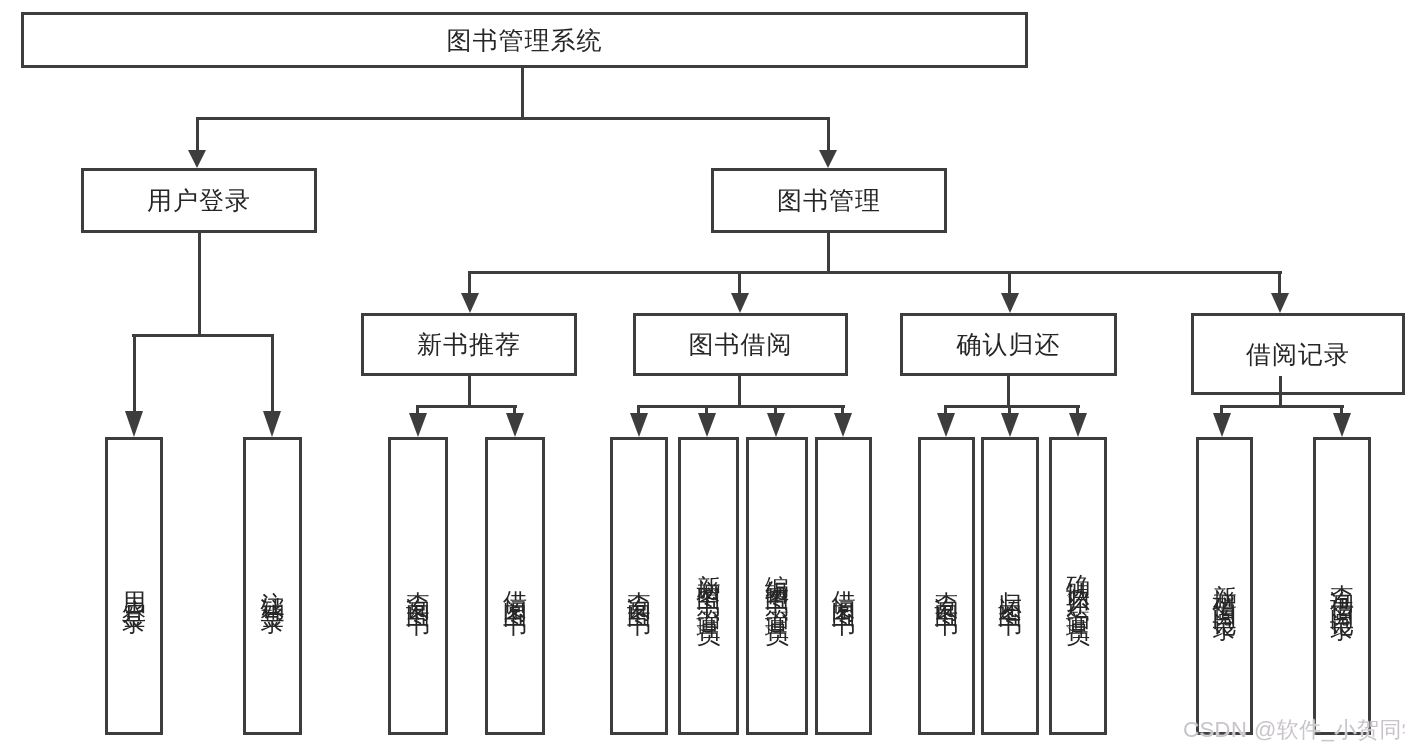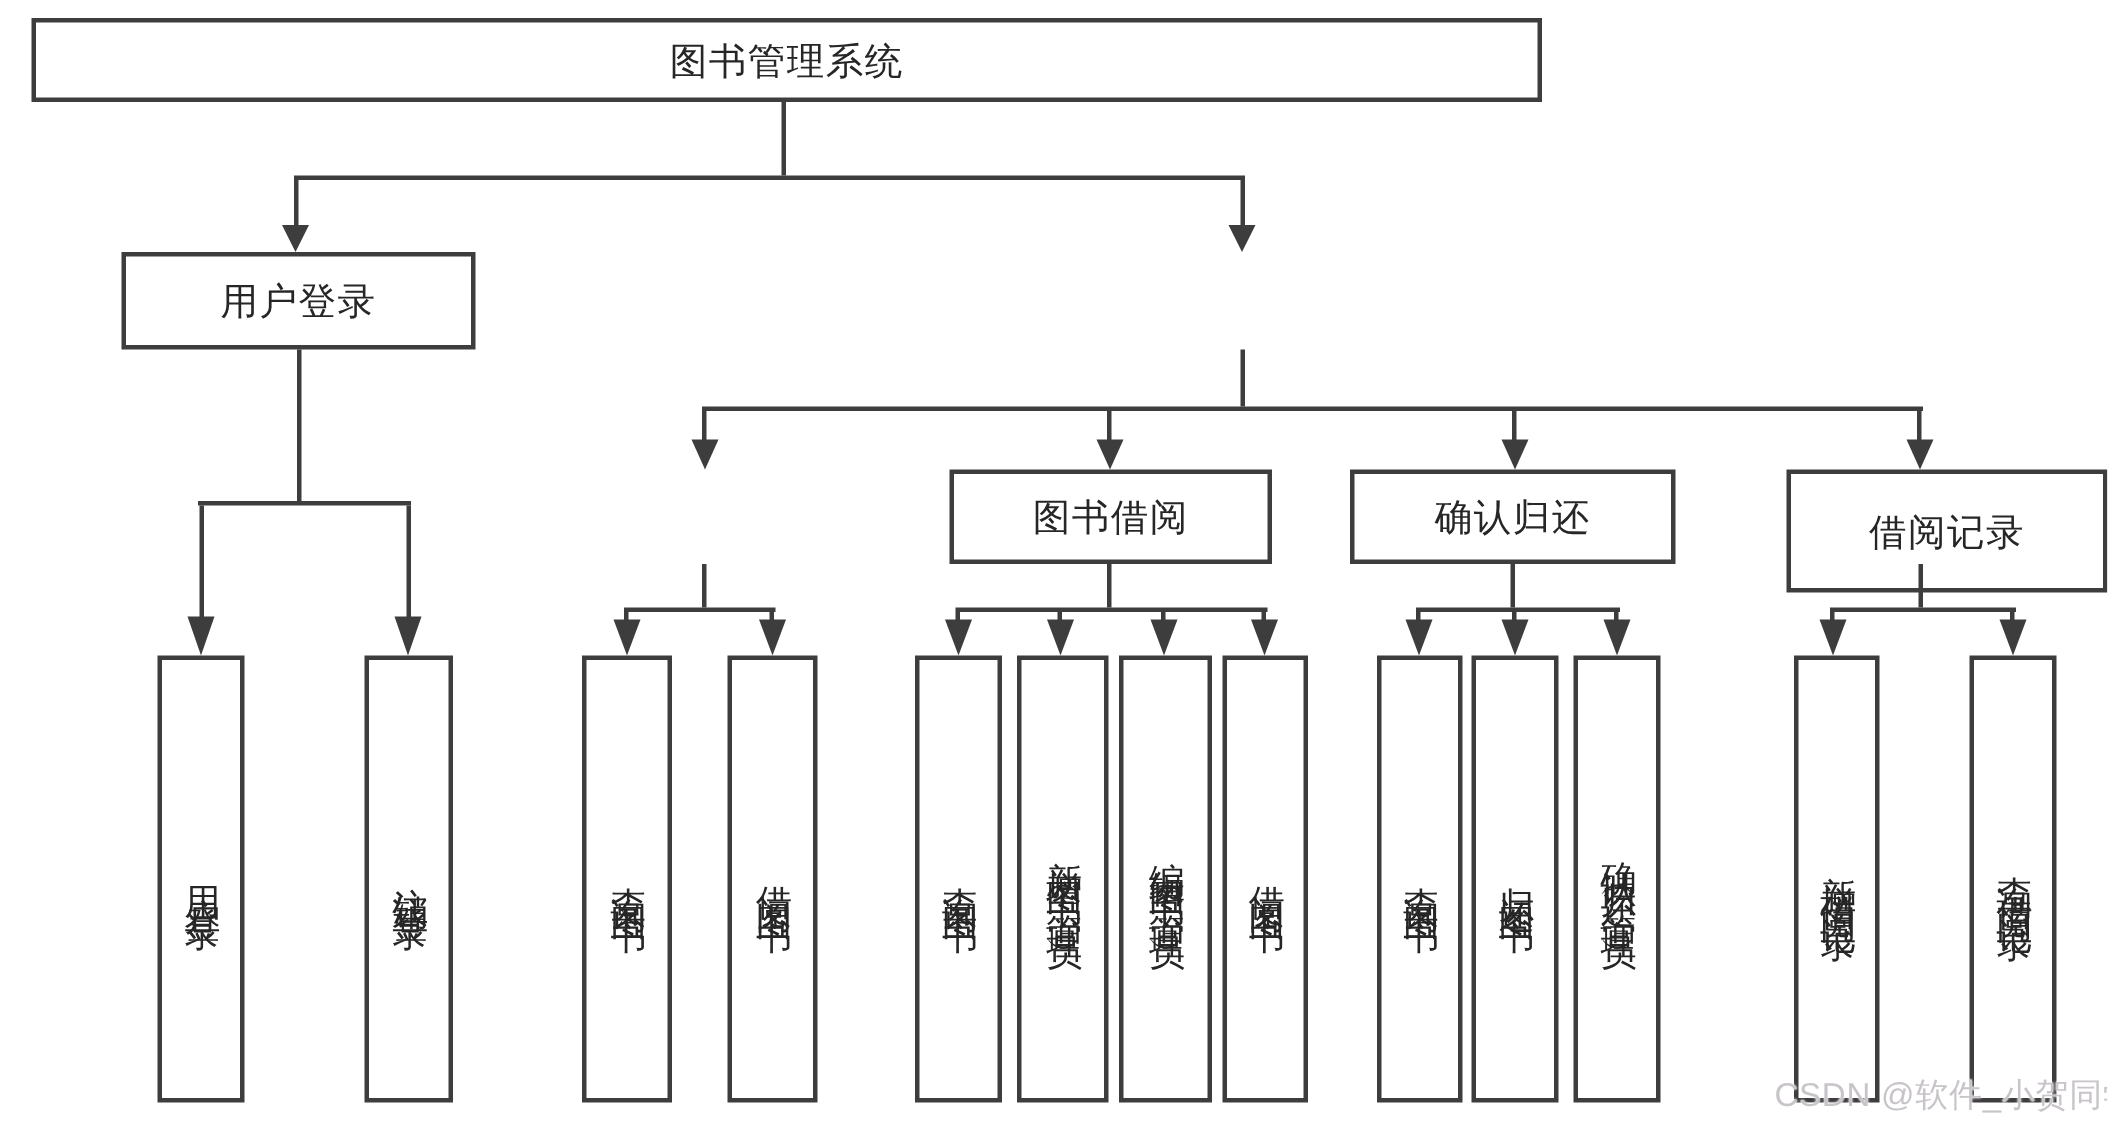--- a/index.html
+++ b/index.html
@@ -41,21 +41,27 @@
 
 <div class="stage">
 
   <div class="box" style="left:21px;top:12px;width:1007px;height:56px;">
     <span class="lbl">图书管理系统</span>
   </div>
 
   <div class="box" style="left:81px;top:168px;width:236px;height:65px;">
     <span class="lbl">用户登录</span>
   </div>
+  <div class="box" style="left:711px;top:168px;width:236px;height:65px;">
+    <span class="lbl">图书管理</span>
+  </div>
 
+  <div class="box" style="left:361px;top:313px;width:216px;height:63px;">
+    <span class="lbl">新书推荐</span>
+  </div>
   <div class="box" style="left:633px;top:313px;width:215px;height:63px;font-family:Liberation Mono, monospace;">
     <span class="lbl">图书借阅</span>
   </div>
   <div class="box" style="left:900px;top:313px;width:217px;height:63px;">
     <span class="lbl">确认归还</span>
   </div>
   <div class="box" style="left:1191px;top:313px;width:214px;height:82px;">
     <span class="lbl">借阅记录</span>
   </div>
 

